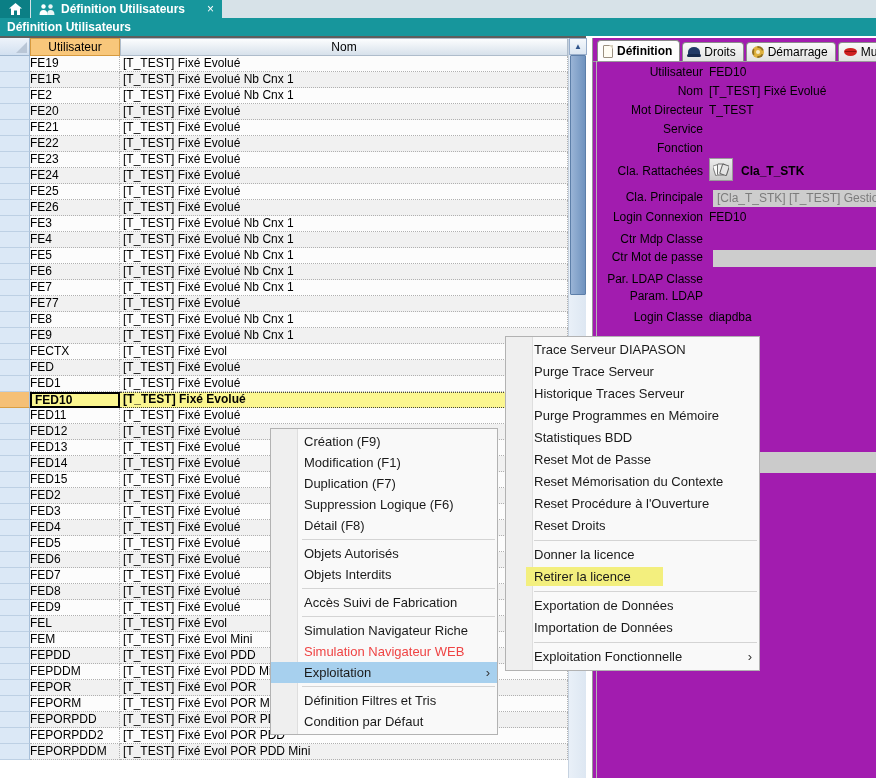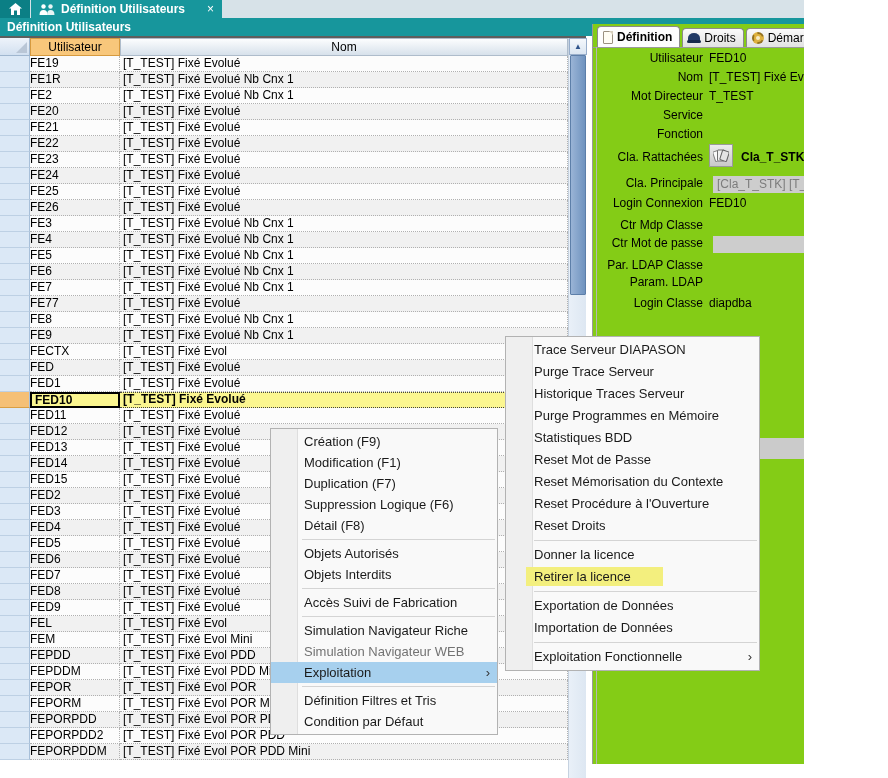--- a/index.html
+++ b/index.html
@@ -1,17 +1,17 @@
 <!DOCTYPE html>
 <html><head>
 <meta charset="utf-8">
 <style>
   * { margin:0; padding:0; box-sizing:border-box; }
   body { font-family:"Liberation Sans", sans-serif; background:#fff; }
-  .app { position:relative; width:804px; height:778px; overflow:hidden; background:#fff; }
+  .app { position:relative; width:876px; height:778px; overflow:hidden; background:#fff; }
 
   
   .tabbar { position:absolute; left:0; top:0; width:888px; height:18px; background:#d7e2e8; }
   .home-btn { position:absolute; left:0; top:0; width:30px; height:18px; background:#0b7f85; display:flex; align-items:center; justify-content:center; }
   .main-tab { position:absolute; left:31px; top:0; width:191px; height:18px; background:#17969c; color:#fff; display:flex; align-items:center; gap:6px; padding:0 8px; }
   .main-tab .tab-label { font-size:12px; font-weight:700; white-space:nowrap; }
   .main-tab .close-x { margin-left:auto; font-size:12px; line-height:12px; cursor:default; }
 
   
   .titlebar { position:absolute; left:0; top:18px; width:888px; height:18px; background:#17969c; color:#fff; font-size:12px; font-weight:700; line-height:18px; padding-left:7px; }
@@ -35,21 +35,21 @@
   .trow.selected .c-sel { background:#f5c076; border-bottom:1px solid #d99f43; }
   .trow.selected .c-user { background:#fbf690; border:2px solid #000; padding-left:3px; line-height:12px; font-weight:700; }
   .trow.selected .c-nom { background:#fbf690; font-weight:700; border-top:1px dotted #444; border-bottom:1px dotted #444; line-height:13px; }
 
   
   .vscroll { position:absolute; left:568px; top:38px; width:18px; height:740px; background:linear-gradient(90deg,#e9f0f8,#dde7f2); border-left:1px solid #c6d2e0; }
   .vs-up { position:absolute; left:0; top:0; width:18px; height:17px; background:linear-gradient(#f4f8fc,#dbe6f2); border:1px solid #98aecb; color:#2f548c; font-size:8px; text-align:center; line-height:15px; }
   .vs-thumb { position:absolute; left:1px; top:17px; width:16px; height:240px; background:linear-gradient(90deg,#9ab4d6,#6f93bf); border:1px solid #5d7fa9; border-radius:1px; }
 
   
-  .panel { position:absolute; left:592px; top:24px; width:296px; height:740px; background:#84cc16; border-left:1px solid #999; font-size:12px; }
+  .panel { position:absolute; left:592px; top:38px; width:296px; height:740px; background:#a21caf; border-left:1px solid #999; font-size:12px; }
   .ptabs { position:absolute; left:4px; top:2px; width:292px; height:21px; display:flex; gap:2px; overflow:hidden; align-items:flex-end; }
   .ptab { height:19px; border:1px solid #8b8b8b; border-bottom:none; border-radius:4px 4px 0 0; padding:0 7px 0 5px; display:flex; align-items:center; gap:4px; background:linear-gradient(#fafafa,#e2e2e2); white-space:nowrap; }
   .ptab.active { background:#fdfdfd; font-weight:700; height:21px; }
   .pcontent-line { position:absolute; left:0; top:23px; width:296px; height:1px; background:#9a9a9a; }
   .pleft-line { position:absolute; left:3px; top:23px; width:1px; height:717px; background:#b5b5b5; }
 
   .pfields { position:absolute; left:0; top:0; width:296px; height:740px; }
   .frow { position:absolute; left:0; width:296px; height:16px; }
   .flabel { position:absolute; left:0; width:110px; text-align:right; color:#000; white-space:nowrap; }
   .fvalue { position:absolute; left:116px; white-space:nowrap; color:#000; }
@@ -60,21 +60,21 @@
   .grey-band { position:absolute; left:120px; top:414px; right:0; height:21px; background:#cbcbcb; }
 
   
   .menu { position:absolute; background:#f9f9f9; border:1px solid #b2b2b2; padding:2px 0; z-index:40; font-size:13px; color:#1a1a1a; }
   .menu::before { content:''; position:absolute; left:0; top:0; bottom:0; width:26px; background:#efefef; border-right:1px solid #dedede; }
   .ctx { left:270px; top:428px; width:228px; }
   .sub { left:505px; top:336px; width:255px; z-index:50; }
   .mi { position:relative; height:21px; line-height:21px; padding-left:33px; white-space:nowrap; }
   .sub .mi { height:22px; line-height:22px; padding-left:28px; }
   .mi.highlighted { background:#a7d0ee; }
-  .mi.disabled { color:#737373; }
+  .mi.disabled { color:#ef4444; }
   .mi.marked .mi-label { background:#f3ef7e; padding:2px 32px 2px 8px; margin-left:-8px; }
   .mi-arrow { position:absolute; right:7px; top:0; font-size:13px; color:#333; }
   .menu-sep { position:relative; height:7px; }
   .menu-sep::after { content:''; position:absolute; left:31px; right:2px; top:3px; border-top:1px solid #d4d4d4; }
   .sub .menu-sep::after { left:28px; }
 
   
   .ico { display:inline-block; flex:none; }
   .document-icon { width:10px; height:13px; background:#fffdf4; border:1px solid #9a9080; border-radius:1px; position:relative; }
   .document-icon::after { content:''; position:absolute; right:-1px; top:-1px; border-top:4px solid #d7cfbd; border-left:4px solid transparent; }

